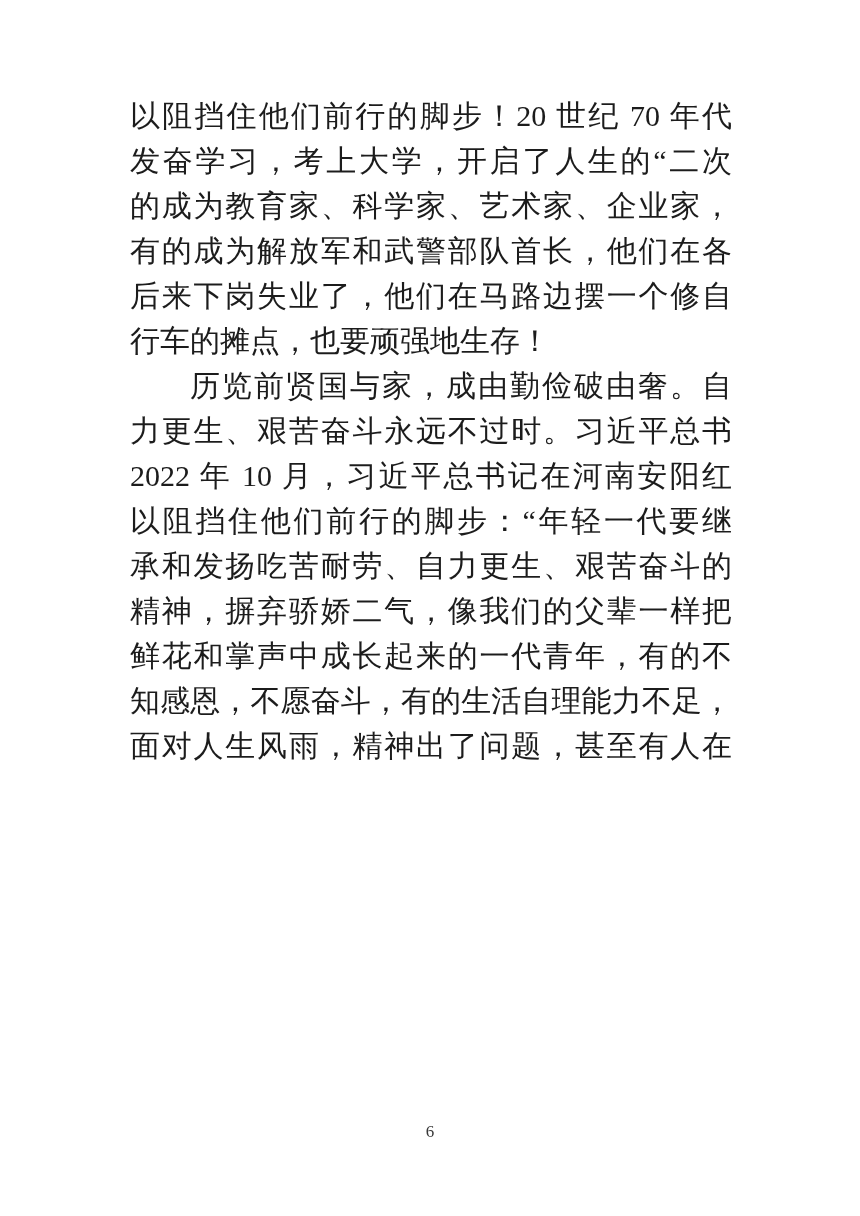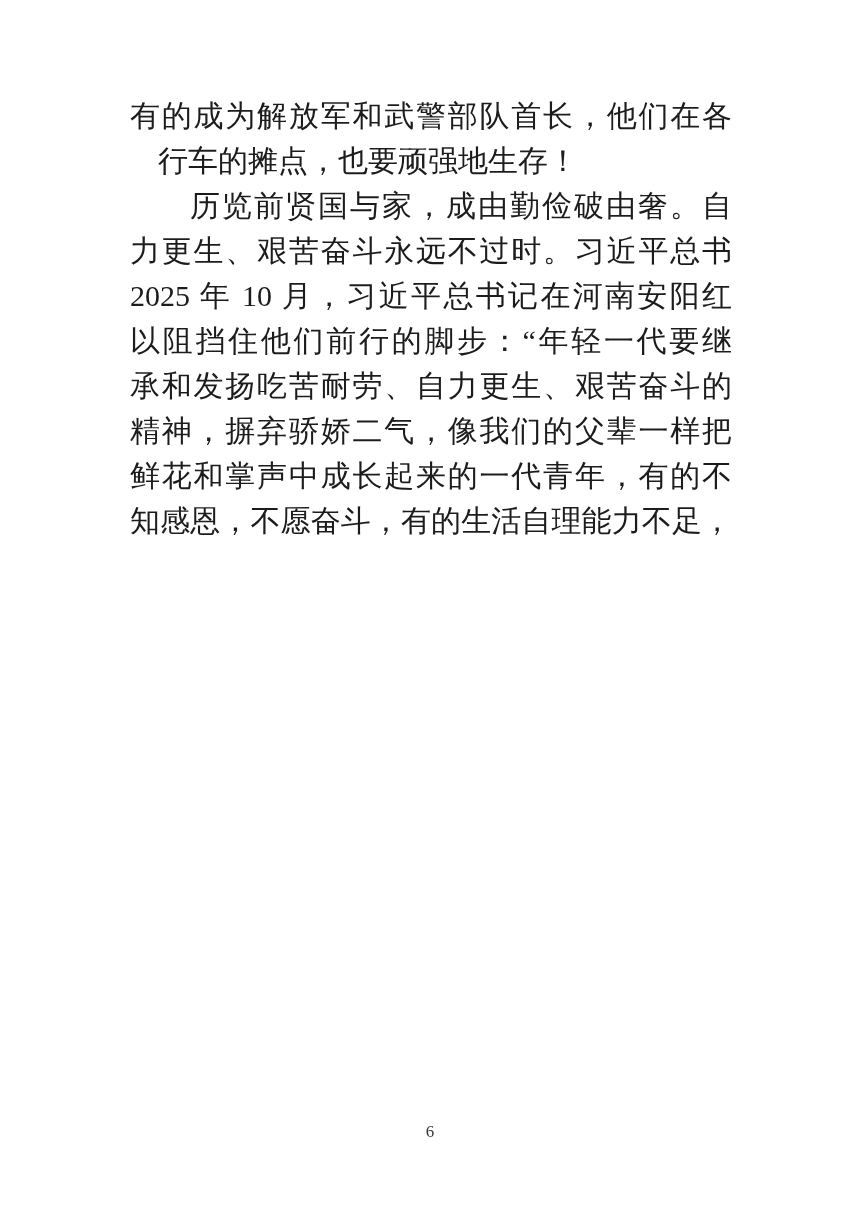--- a/index.html
+++ b/index.html
@@ -27,21 +27,20 @@
   .line {
     width: 602px;
     text-align: justify;
     text-align-last: justify;
     letter-spacing: 0;
     font-weight: 400;
   }
 
   .line.para-end {
     text-align-last: left;
-    margin-left: 28px;
   }
 
   .line.first-indent {
     text-indent: 2em;
   }
 
   .footer {
     position: absolute;
     top: 1122px;
     left: 0;
@@ -56,33 +55,38 @@
   }
 </style>
 </head>
 <body>
 
 <div class="page">
 
   <div class="text-block">
 
     <div>
+      <div class="line">以阻挡住他们前行的脚步！20 世纪 70 年代</div>
+      <div class="line">发奋学习，考上大学，开启了人生的“二次</div>
+      <div class="line">的成为教育家、科学家、艺术家、企业家，</div>
       <div class="line">有的成为解放军和武警部队首长，他们在各</div>
+      <div class="line">后来下岗失业了，他们在马路边摆一个修自</div>
       <div class="line para-end">行车的摊点，也要顽强地生存！</div>
     </div>
 
     <div>
       <div class="line first-indent">历览前贤国与家，成由勤俭破由奢。自</div>
       <div class="line">力更生、艰苦奋斗永远不过时。习近平总书</div>
-      <div class="line">2025 年 10 月，习近平总书记在河南安阳红</div>
+      <div class="line">2022 年 10 月，习近平总书记在河南安阳红</div>
       <div class="line">以阻挡住他们前行的脚步：“年轻一代要继</div>
       <div class="line">承和发扬吃苦耐劳、自力更生、艰苦奋斗的</div>
       <div class="line">精神，摒弃骄娇二气，像我们的父辈一样把</div>
       <div class="line">鲜花和掌声中成长起来的一代青年，有的不</div>
       <div class="line">知感恩，不愿奋斗，有的生活自理能力不足，</div>
+      <div class="line">面对人生风雨，精神出了问题，甚至有人在</div>
     </div>
 
   </div>
 
   <div class="footer">
     <span class="page-number">6</span>
   </div>
 
 </div>
 

